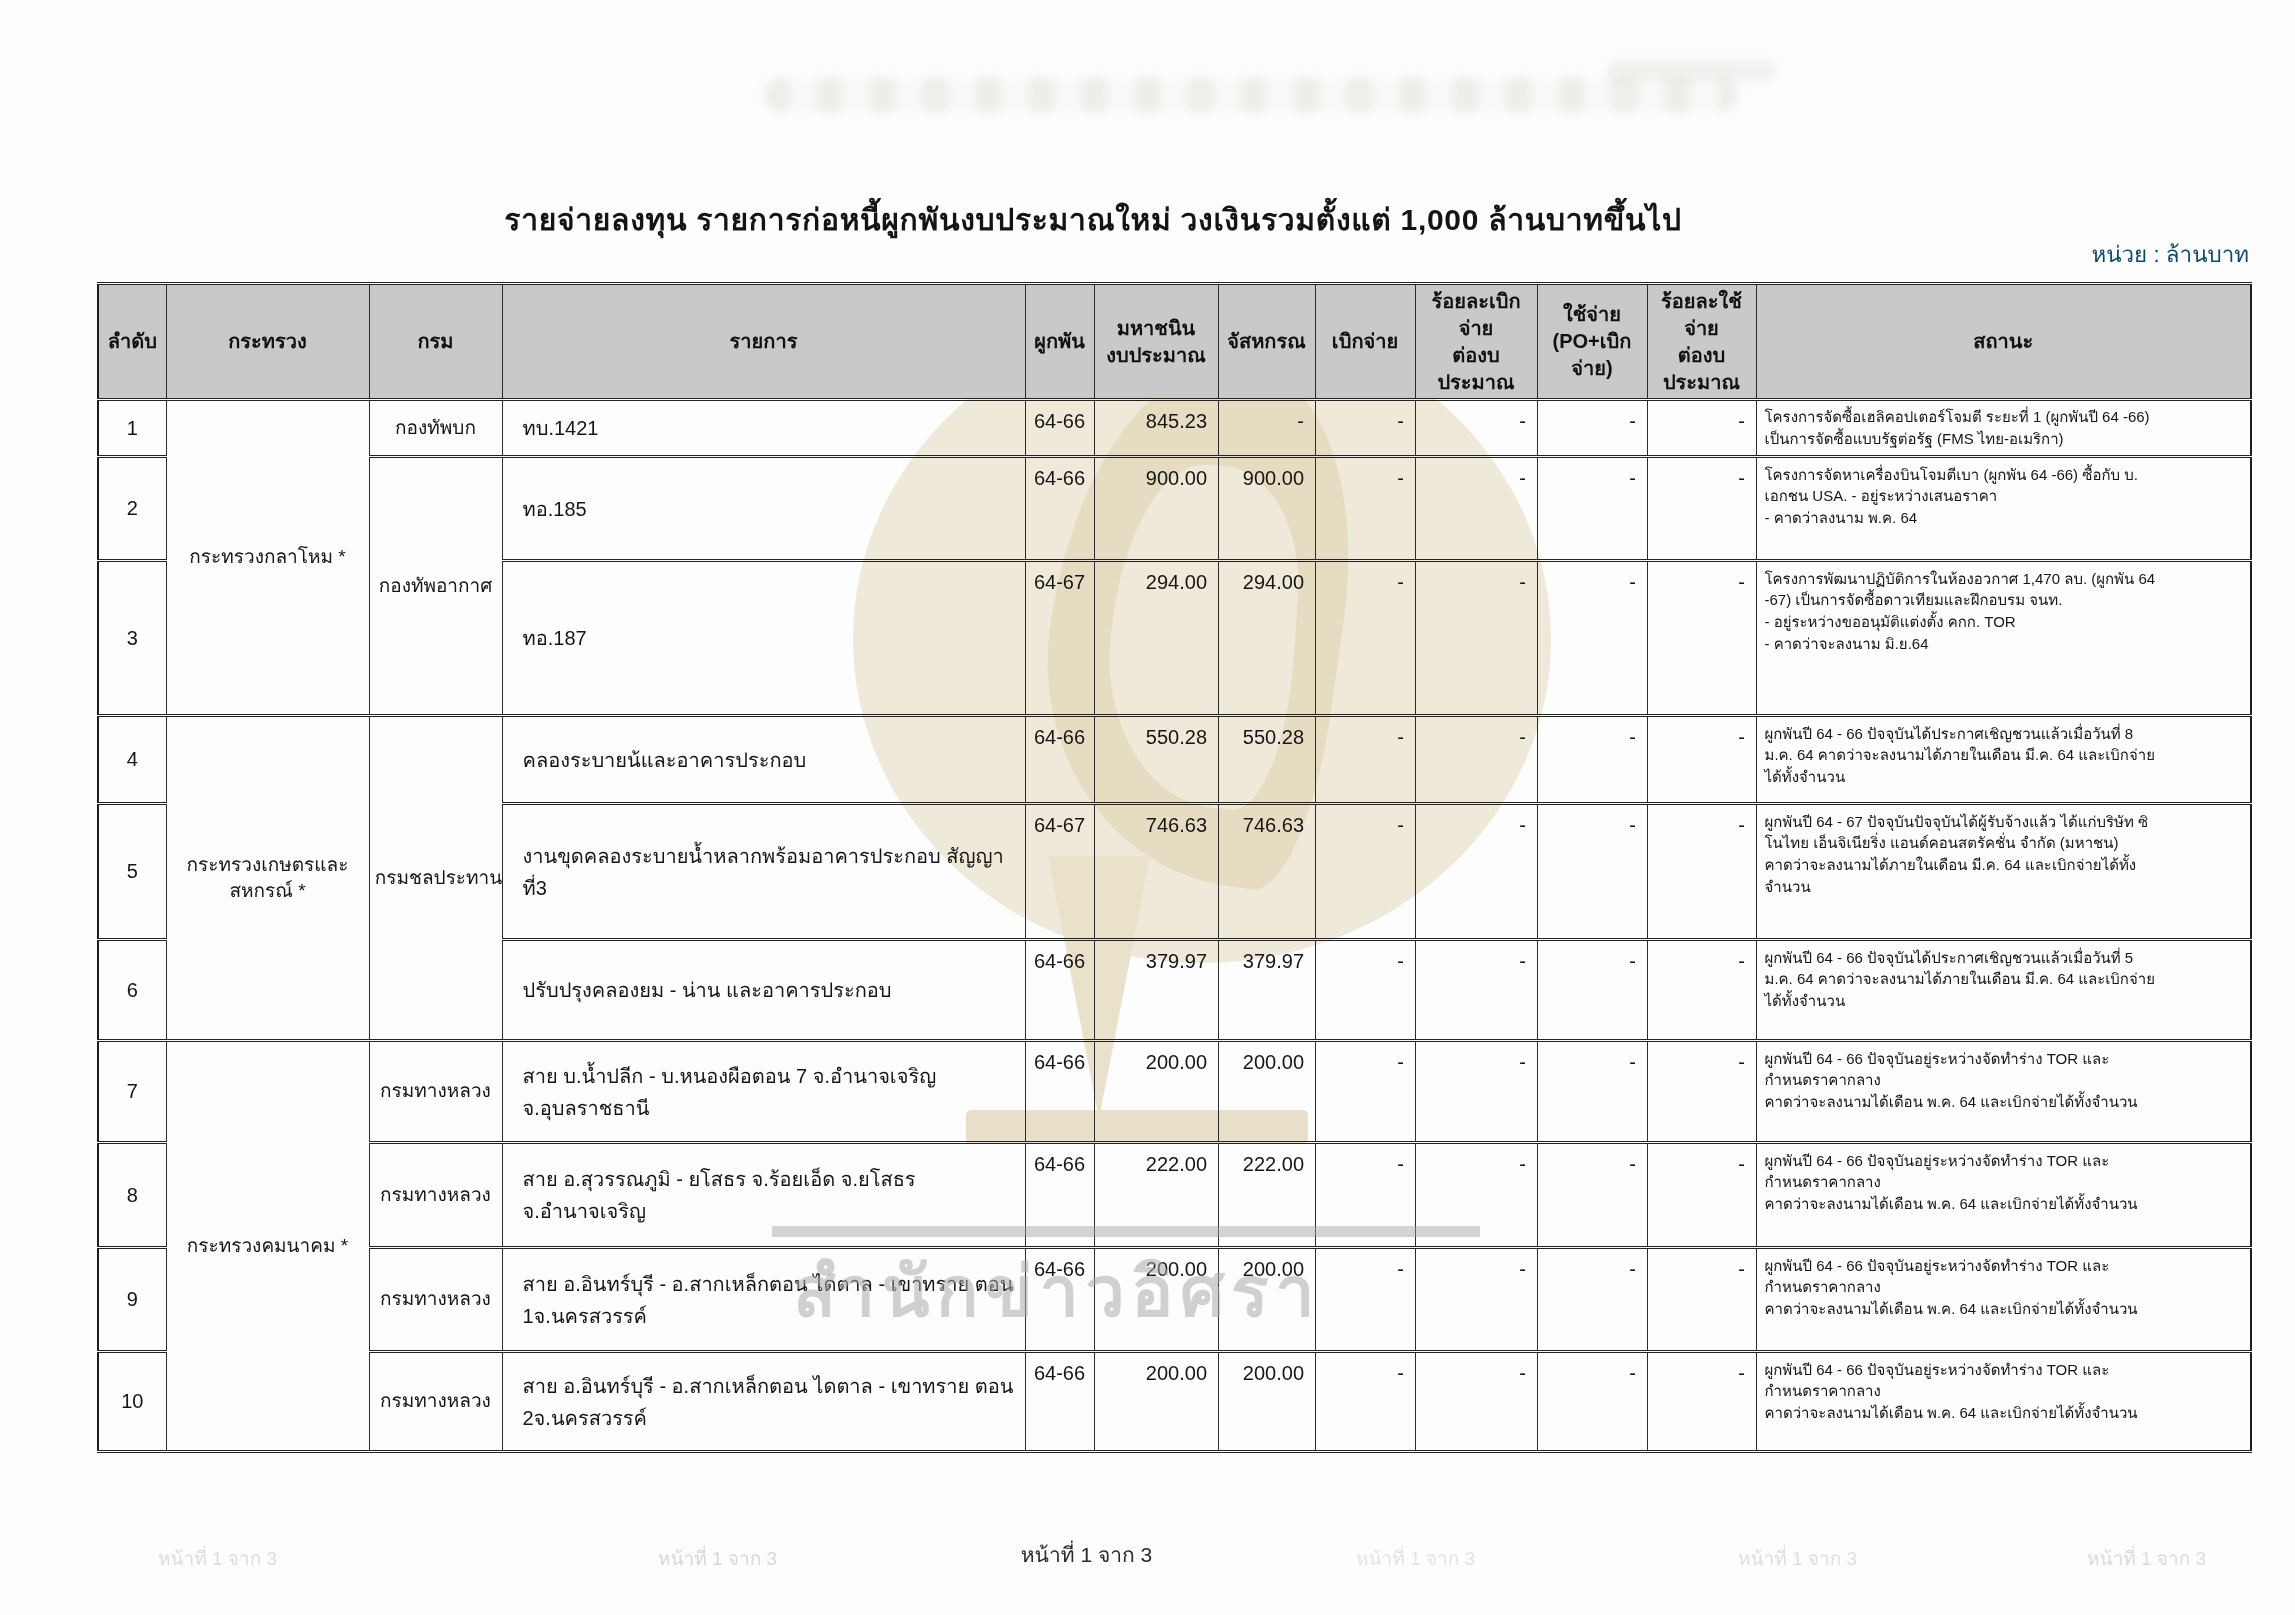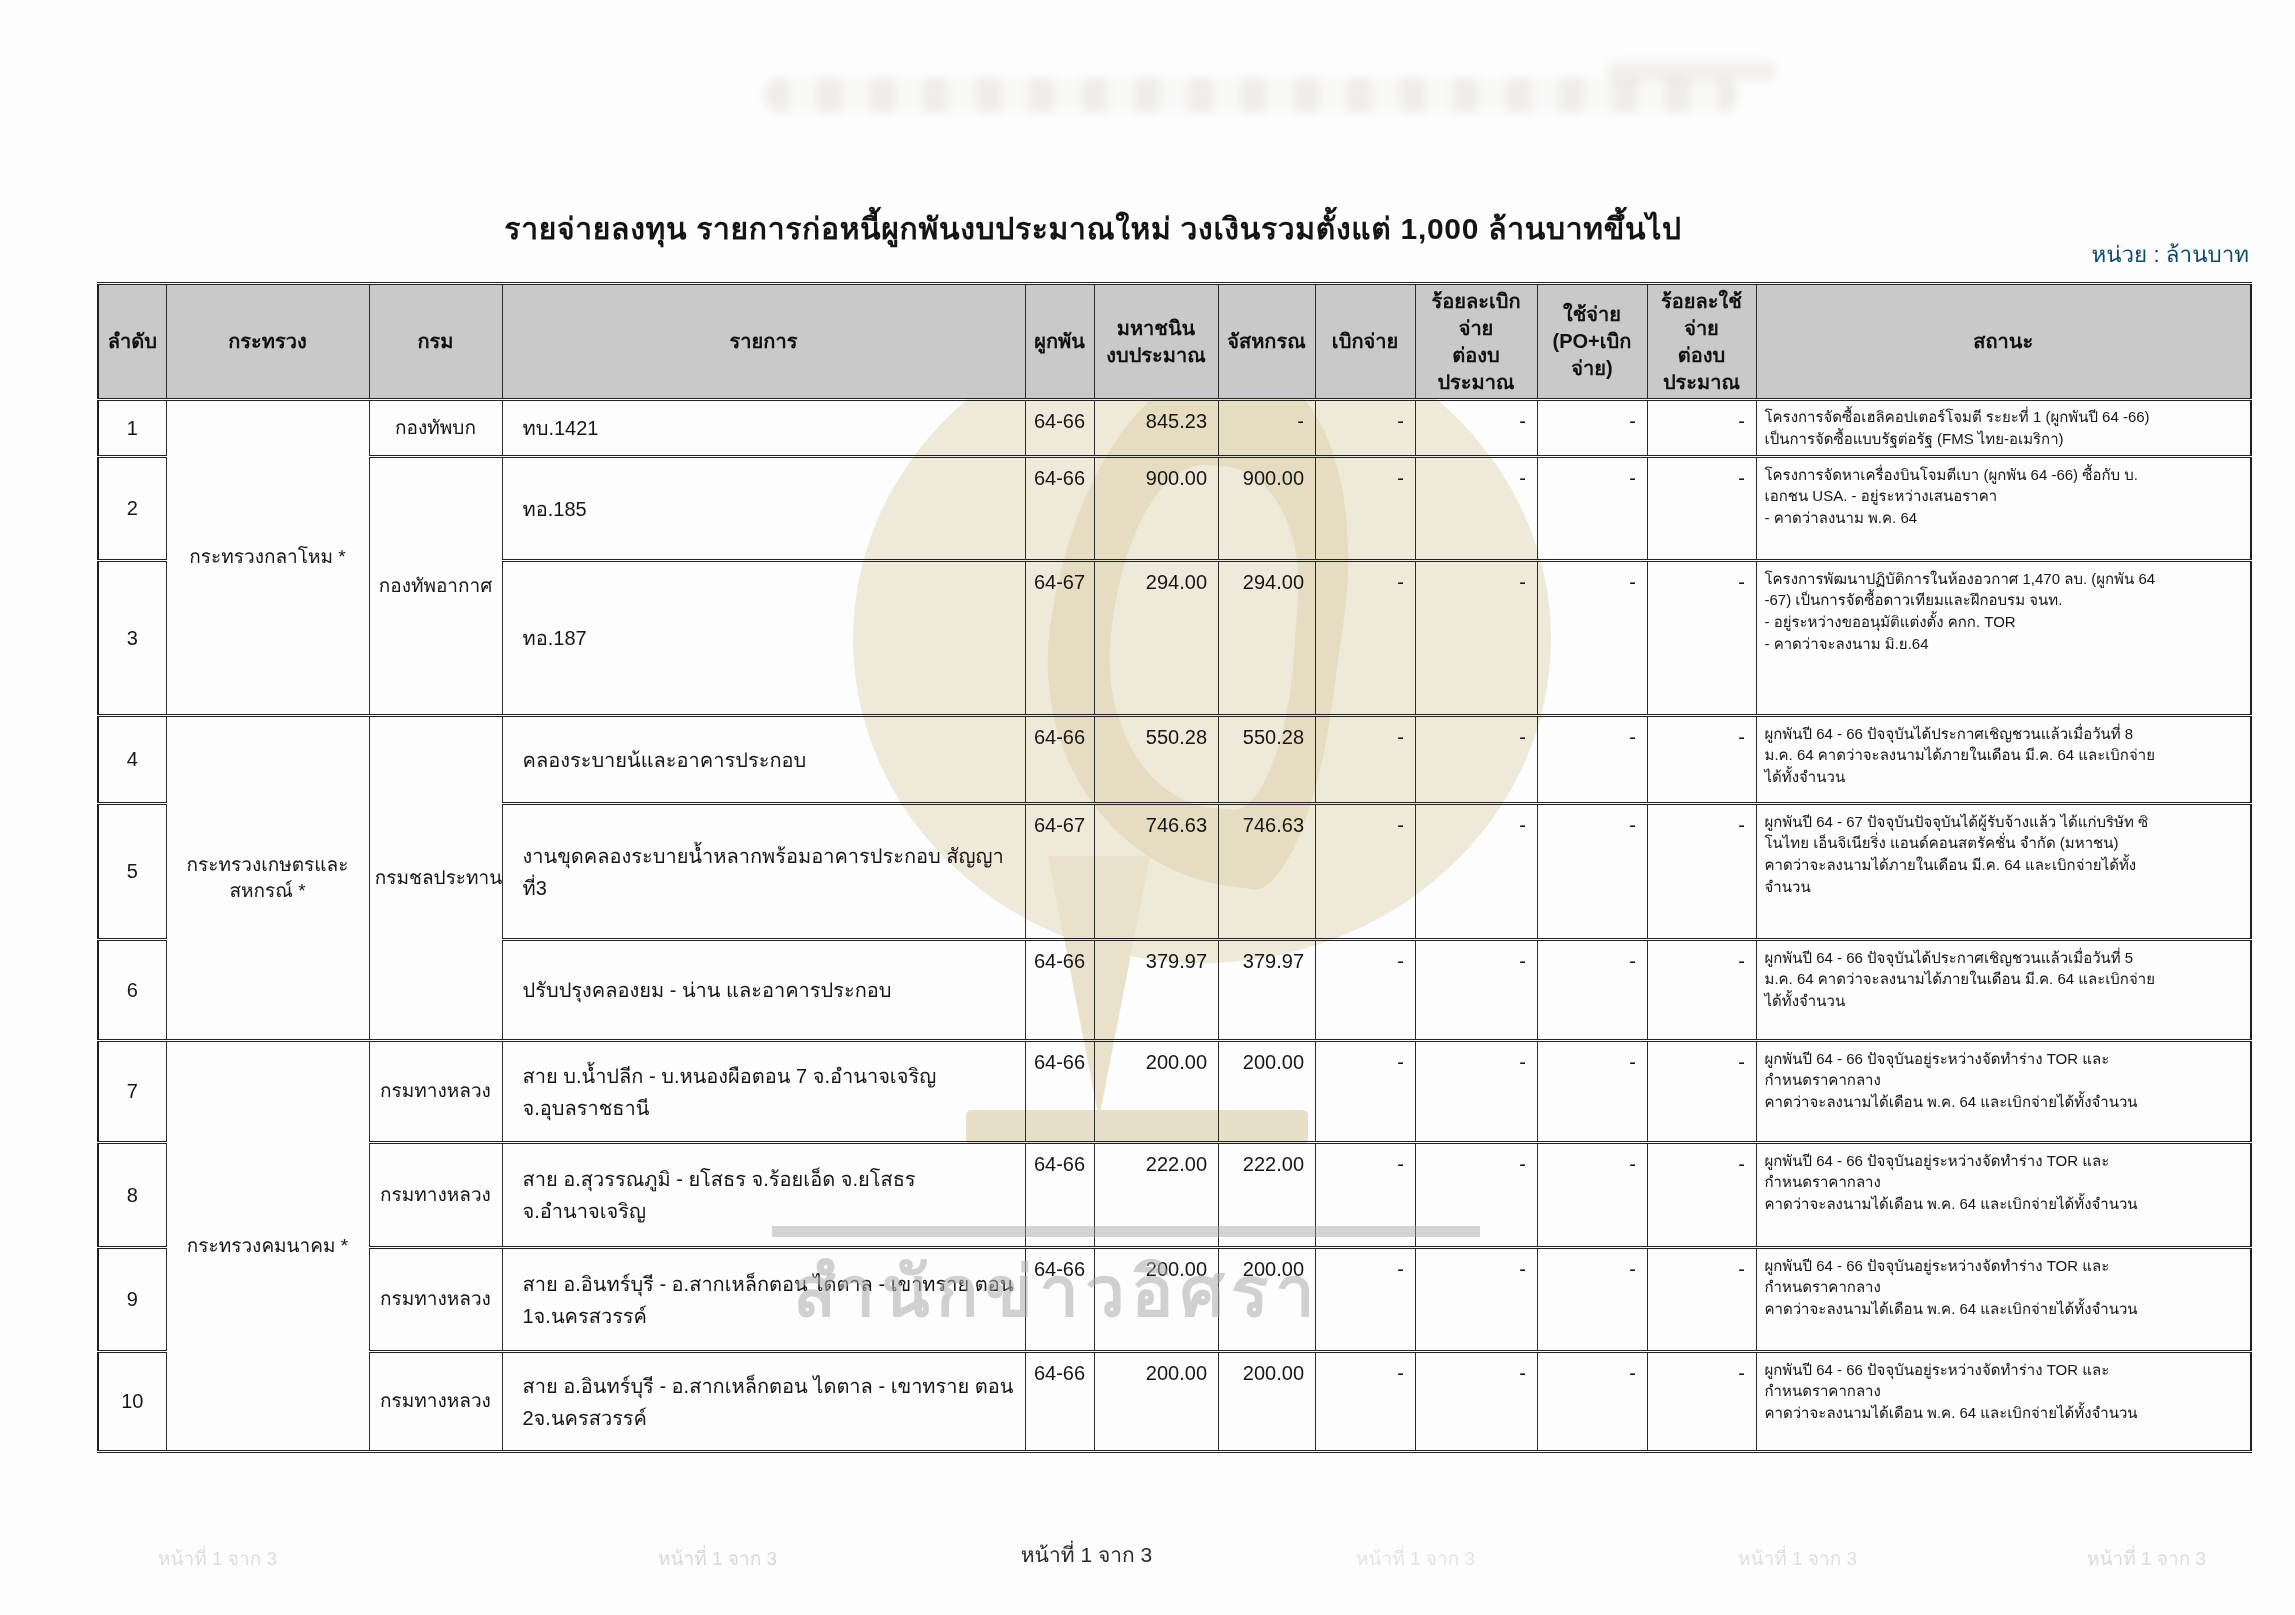--- a/index.html
+++ b/index.html
@@ -7,21 +7,21 @@
     position:relative;width:2295px;height:1615px;background:#fdfdfd;overflow:hidden;
     font-family:"Liberation Sans","DejaVu Sans",sans-serif;color:#161616;
   }
   
   .bleed{position:absolute;left:764px;top:78px;width:974px;height:34px;border-radius:17px;
     background:repeating-linear-gradient(90deg,rgba(150,140,115,0.14) 0 25px,rgba(150,140,115,0.04) 25px 53px);
     filter:blur(4.6px);}
   .bleed2{position:absolute;left:1606px;top:61px;width:171px;height:20px;border-radius:10px;
     background:rgba(150,140,115,0.10);filter:blur(4px);}
 
-  .doc-title{position:absolute;left:0;top:205px;width:2186px;text-align:center;
+  .doc-title{position:absolute;left:0;top:196px;width:2186px;text-align:center;
     font-size:30px;font-weight:bold;color:#141414;letter-spacing:0.7px;}
   .unit-label{position:absolute;right:46px;top:236px;font-size:22.4px;color:#0c4a6e;text-align:center;}
 
   
   .logo-layer{position:absolute;left:0;top:0;width:100%;height:100%;z-index:0;pointer-events:none;}
   .logo-disc{position:absolute;left:853px;top:315px;width:698px;height:648px;border-radius:50%;background:#efe9d9;}
   .logo-flame{position:absolute;left:1052px;top:366px;width:290px;height:513px;background:#e5dcc1;
     border-radius:55% 45% 20% 80% / 60% 50% 40% 50%;transform:rotate(8deg);}
   .logo-flame-cut{position:absolute;left:1111px;top:465px;width:184px;height:342px;background:#efe9d9;
     border-radius:50% 50% 30% 70% / 60% 40% 50% 50%;transform:rotate(4deg);}

